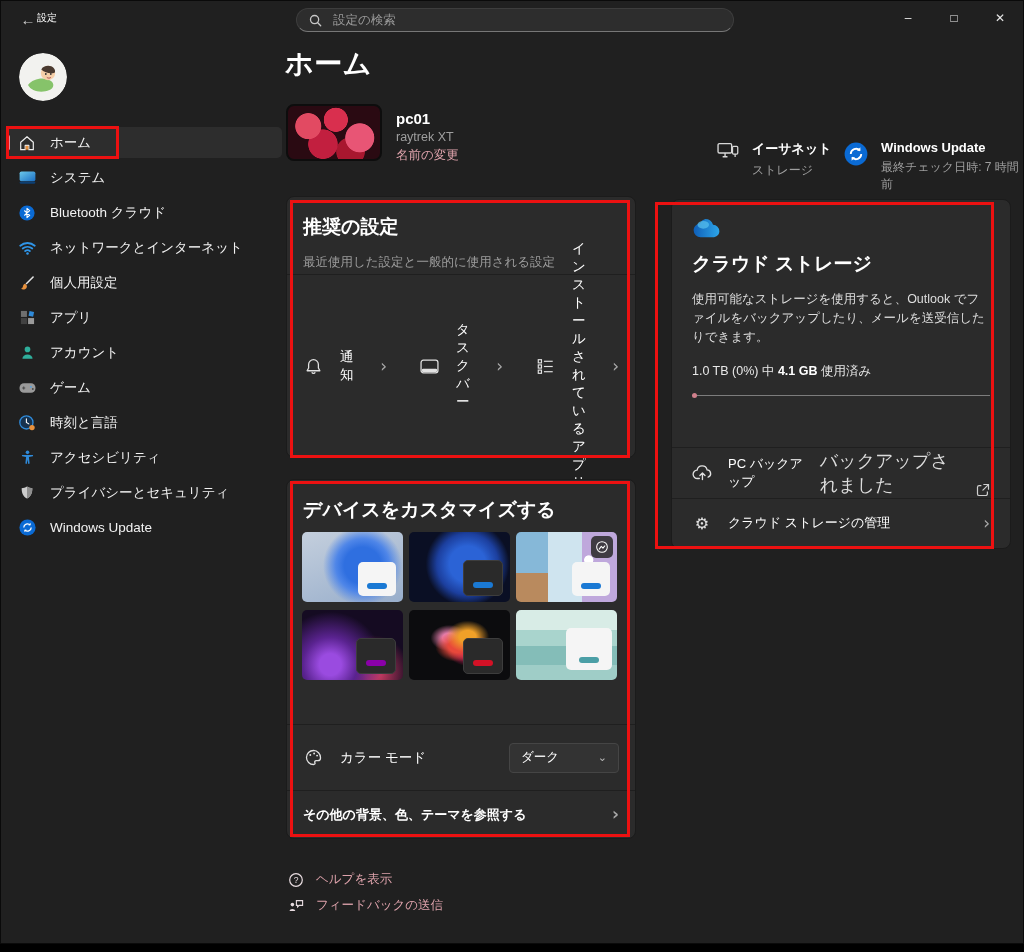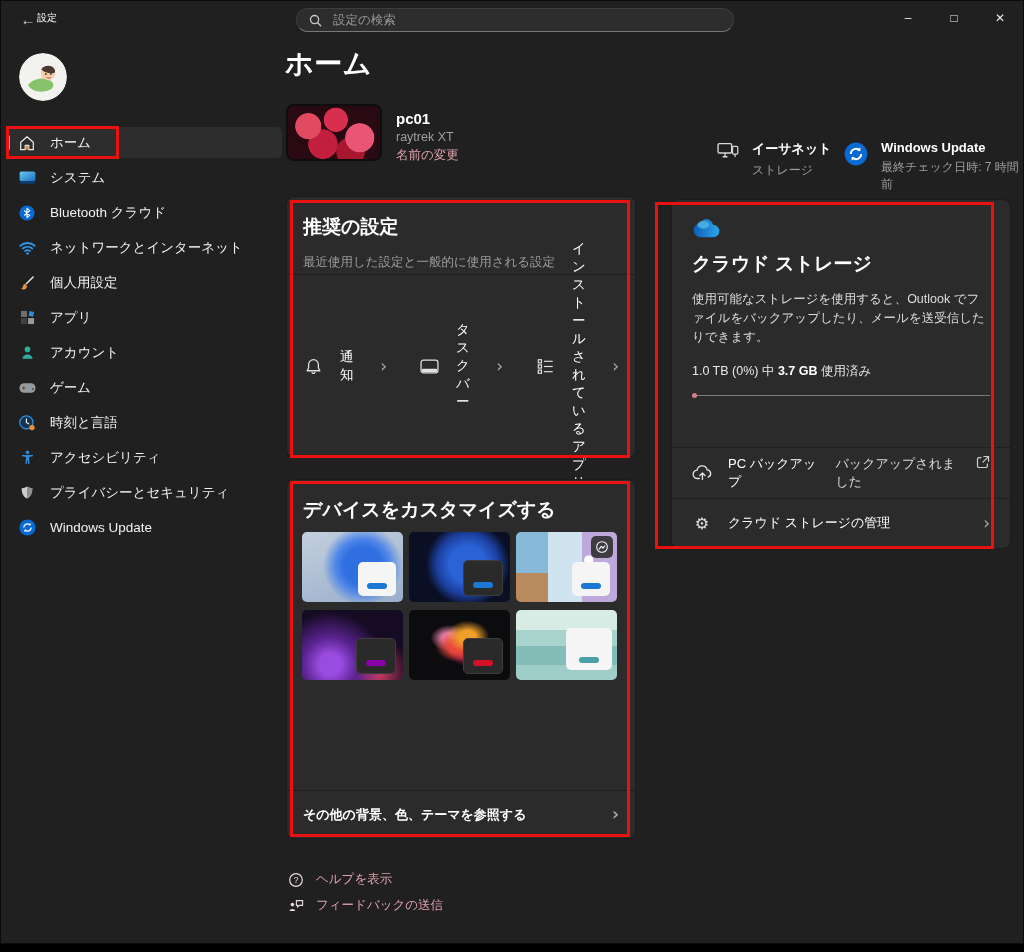--- a/index.html
+++ b/index.html
@@ -93,21 +93,21 @@
   .cloud-body{padding:16px 20px 0 20px;}
   .cloud-desc{font-size:12.5px;line-height:19px;color:#dedede;margin-top:13px;}
   .cloud-usage{font-size:12.5px;margin-top:16px;color:#e8e8e8;}
   .cloud-usage b{font-weight:700;color:#fff;}
   .progress{position:relative;height:5px;margin-top:13px;}
   .progress .line{position:absolute;left:0;right:0;top:2px;height:1px;background:#7d7d7d;}
   .progress .dot{position:absolute;left:0;top:0;width:5px;height:5px;border-radius:50%;}
   .pink-btn{display:inline-block;margin-top:17px;padding:6px 13px;border-radius:4px;font-size:12.5px;color:#191919;border:1px solid rgba(0,0,0,.25);cursor:pointer;}
   .cloud-rows{position:absolute;left:0;right:0;top:247px;bottom:0;display:flex;flex-direction:column;}
   .cloud-row{flex:1;display:flex;align-items:center;gap:16px;padding:0 20px;border-top:1px solid rgba(0,0,0,.28);font-size:13px;}
-  .backup-right{margin-left:auto;display:flex;align-items:flex-start;gap:11px;font-size:13px;color:#dcdcdc;}
+  .backup-right{margin-left:auto;display:flex;align-items:flex-end;gap:11px;font-size:18px;color:#dcdcdc;}
   .gear-glyph{font-size:16px;color:#e0e0e0;width:20px;text-align:center;}
 
   
   .footer{position:absolute;left:287px;top:870px;display:flex;flex-direction:column;gap:9px;}
   .flink{display:flex;align-items:center;gap:12px;font-size:12.5px;cursor:pointer;}
 
   
   .anno{position:absolute;border:3px solid red;box-sizing:border-box;z-index:60;pointer-events:none;}
   #anno-home{left:5px;top:125px;width:113px;height:33px;}
   #anno-rec{left:289px;top:199px;width:340px;height:258px;}
@@ -399,20 +399,35 @@
           <div class="mini dark">
             <span class="pill" style="background: rgb(211, 17, 38);"></span>
           </div>
         </div>
       <div class="theme t6">
           <div class="mini light big">
             <span class="pill" style="background: rgb(75, 159, 166);"></span>
           </div>
         </div>
     </div>
+    <div class="pers-colormode">
+      <span class="row-ico">
+          <svg viewBox="0 0 16 16" width="17" height="17">
+            <path d="M8 1.4a6.6 6.6 0 1 0 0 13.2c1.3 0 1.7-.8 1.3-1.7-.4-.9-.1-1.9 1.2-1.9h1.6c1.5 0 2.5-1 2.5-2.6A6.8 6.8 0 0 0 8 1.4z" fill="none" stroke="#e2e2e2" stroke-width="1.2"></path>
+            <circle cx="5" cy="5.6" r=".9" fill="#e2e2e2"></circle>
+            <circle cx="8.6" cy="4.2" r=".9" fill="#e2e2e2"></circle>
+            <circle cx="11.4" cy="6.2" r=".9" fill="#e2e2e2"></circle>
+          </svg>
+        </span>
+      <span>カラー モード</span>
+      <div class="dropdown">
+        <span>ダーク</span>
+        <span class="dd-chev">⌄</span>
+      </div>
+    </div>
     <div class="pers-browse">
       <span>その他の背景、色、テーマを参照する</span>
       <span class="chev">›</span>
     </div>
   </div>
 
   <div class="card" id="card-cloud">
     <div class="cloud-body">
       <span style="display:inline-flex;">
         <svg viewBox="0 0 24 16" width="33" height="22">
@@ -421,21 +436,21 @@
                 <stop offset="0" stop-color="#0f5fb8"></stop>
                 <stop offset="1" stop-color="#2da5e8"></stop>
               </linearGradient>
             </defs>
             <path d="M9.6 2.2a6 6 0 0 1 5.7 4.1 4.8 4.8 0 0 1 4.6 4.8c0 2.6-2.1 4.4-4.8 4.4H6.3A5.1 5.1 0 0 1 1.2 10.4c0-2.6 2-4.7 4.6-5A6 6 0 0 1 9.6 2.2z" fill="url(#gcl)"></path>
             <ellipse cx="8.2" cy="6.4" rx="4.2" ry="2.8" fill="#55bdec" opacity=".75"></ellipse>
           </svg>
       </span>
       <div class="card-title" style="margin-top:9px;">クラウド ストレージ</div>
       <div class="cloud-desc">使用可能なストレージを使用すると、Outlook でファイルをバックアップしたり、メールを送受信したりできます。</div>
-      <div class="cloud-usage"><span>1.0 TB (0%) 中 </span><b>3.7 GB</b><span> 使用済み</span></div>
+      <div class="cloud-usage"><span>1.0 TB (0%) 中 </span><b>4.1 GB</b><span> 使用済み</span></div>
       <div class="progress">
         <div class="line"></div>
         <div class="dot" style="background: rgb(208, 128, 140);"></div>
       </div>
     </div>
     <div class="cloud-rows">
       <div class="cloud-row">
         <span class="row-ico">
             <svg viewBox="0 0 18 15" width="20" height="17">
               <path d="M6.6 12.9H5a3.8 3.8 0 0 1-.4-7.6 4.6 4.6 0 0 1 9-.2 3.4 3.4 0 0 1 .9 6.6" fill="none" stroke="#e2e2e2" stroke-width="1.2" stroke-linecap="round"></path>

